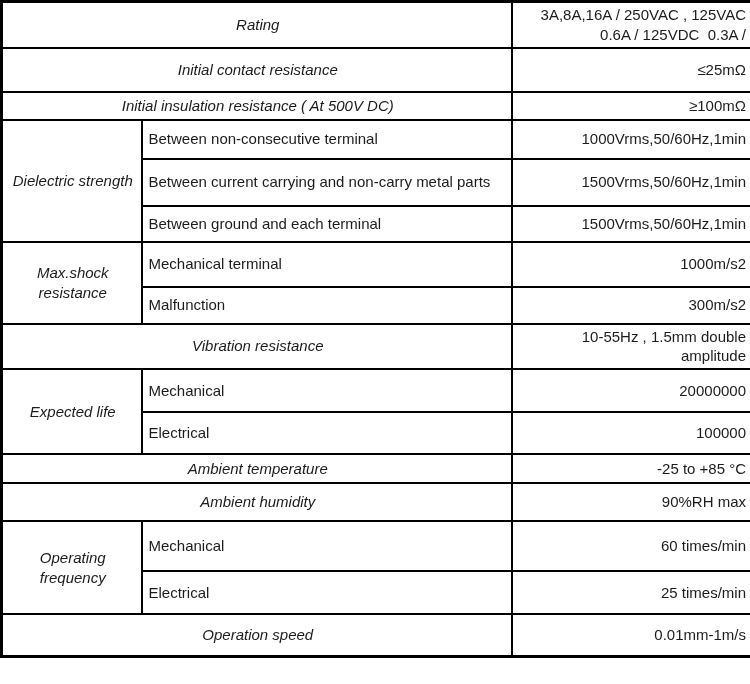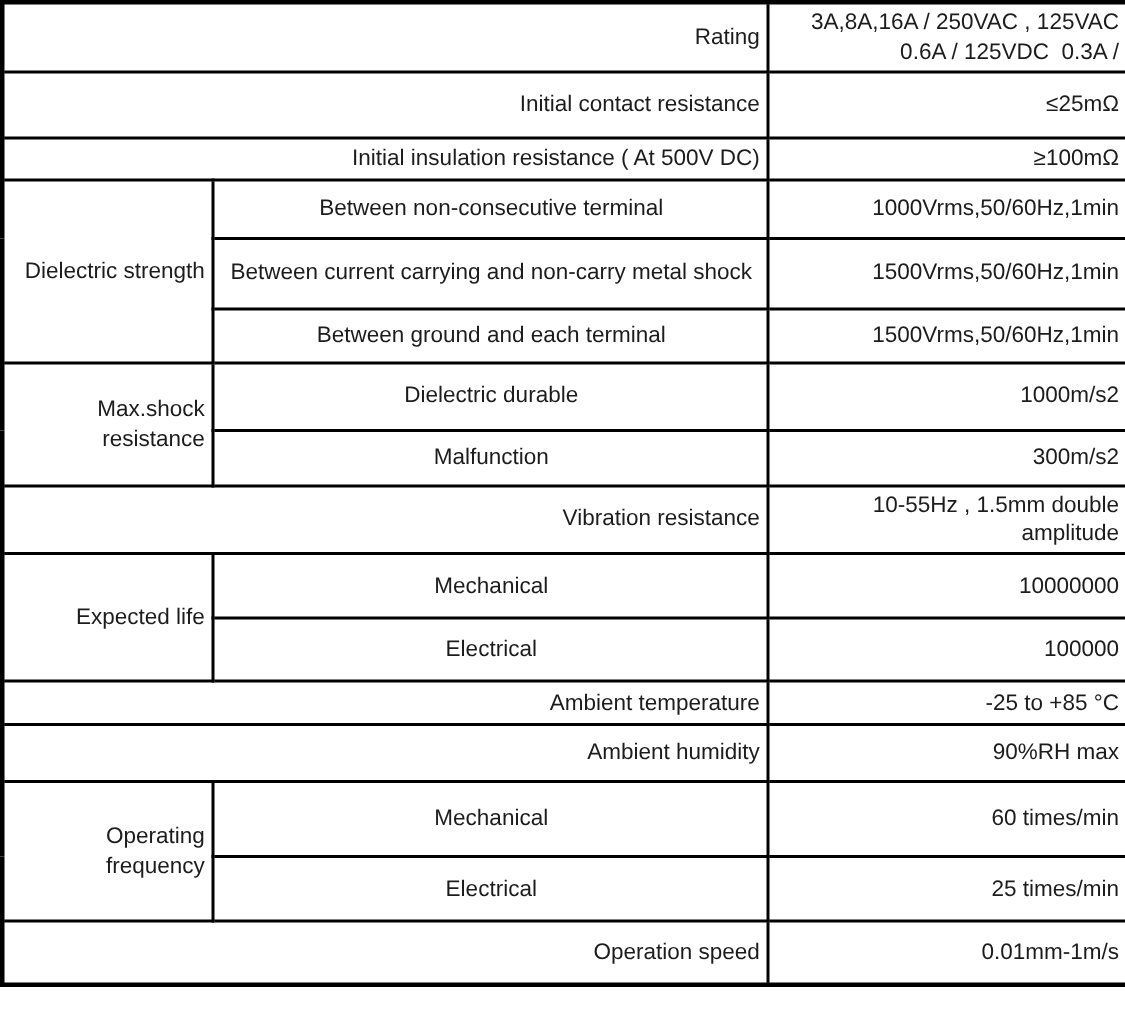--- a/index.html
+++ b/index.html
@@ -22,22 +22,22 @@
     border: 3px solid #000000;
     font-size: 15px;
     line-height: 1.32;
   }
   table.spec td {
     border: 2px solid #000000;
     vertical-align: middle;
     padding: 2px 4px 2px 6px;
     overflow: hidden;
   }
-  td.lbl   { text-align: right; }
-  td.sub   { text-align: center; }
+  td.lbl   { text-align: center; font-style: italic; }
+  td.sub   { text-align: left; }
   td.val   { text-align: right; white-space: pre-wrap; }
   col.c1 { width: 140px; }
   col.c2 { width: 370px; }
   col.c3 { width: 240px; }
 </style>
 </head>
 <body>
 
 <div class="spec-wrap">
   <table class="spec">
@@ -63,47 +63,47 @@
         <td class="lbl" colspan="2">Initial insulation resistance ( At 500V DC)</td>
         <td class="val">≥100mΩ</td>
       </tr>
 
       <tr style="height:39px;">
         <td class="lbl" rowspan="3">Dielectric strength</td>
         <td class="sub">Between non-consecutive terminal</td>
         <td class="val">1000Vrms,50/60Hz,1min</td>
       </tr>
       <tr style="height:47px;">
-        <td class="sub">Between current carrying and non-carry metal shock</td>
+        <td class="sub">Between current carrying and non-carry metal parts</td>
         <td class="val">1500Vrms,50/60Hz,1min</td>
       </tr>
       <tr style="height:36px;">
         <td class="sub">Between ground and each terminal</td>
         <td class="val">1500Vrms,50/60Hz,1min</td>
       </tr>
 
       <tr style="height:45px;">
         <td class="lbl" rowspan="2">Max.shock resistance</td>
-        <td class="sub">Dielectric durable</td>
+        <td class="sub">Mechanical terminal</td>
         <td class="val">1000m/s2</td>
       </tr>
       <tr style="height:37px;">
         <td class="sub">Malfunction</td>
         <td class="val">300m/s2</td>
       </tr>
 
       <tr style="height:42px;margin-left:17px;">
         <td class="lbl" colspan="2">Vibration resistance</td>
         <td class="val">10-55Hz , 1.5mm double amplitude</td>
       </tr>
 
       <tr style="height:43px;">
         <td class="lbl" rowspan="2">Expected life</td>
         <td class="sub">Mechanical</td>
-        <td class="val">10000000</td>
+        <td class="val">20000000</td>
       </tr>
       <tr style="height:42px;">
         <td class="sub">Electrical</td>
         <td class="val">100000</td>
       </tr>
 
       <tr style="height:29px;">
         <td class="lbl" colspan="2">Ambient temperature</td>
         <td class="val">-25 to +85 °C</td>
       </tr>

